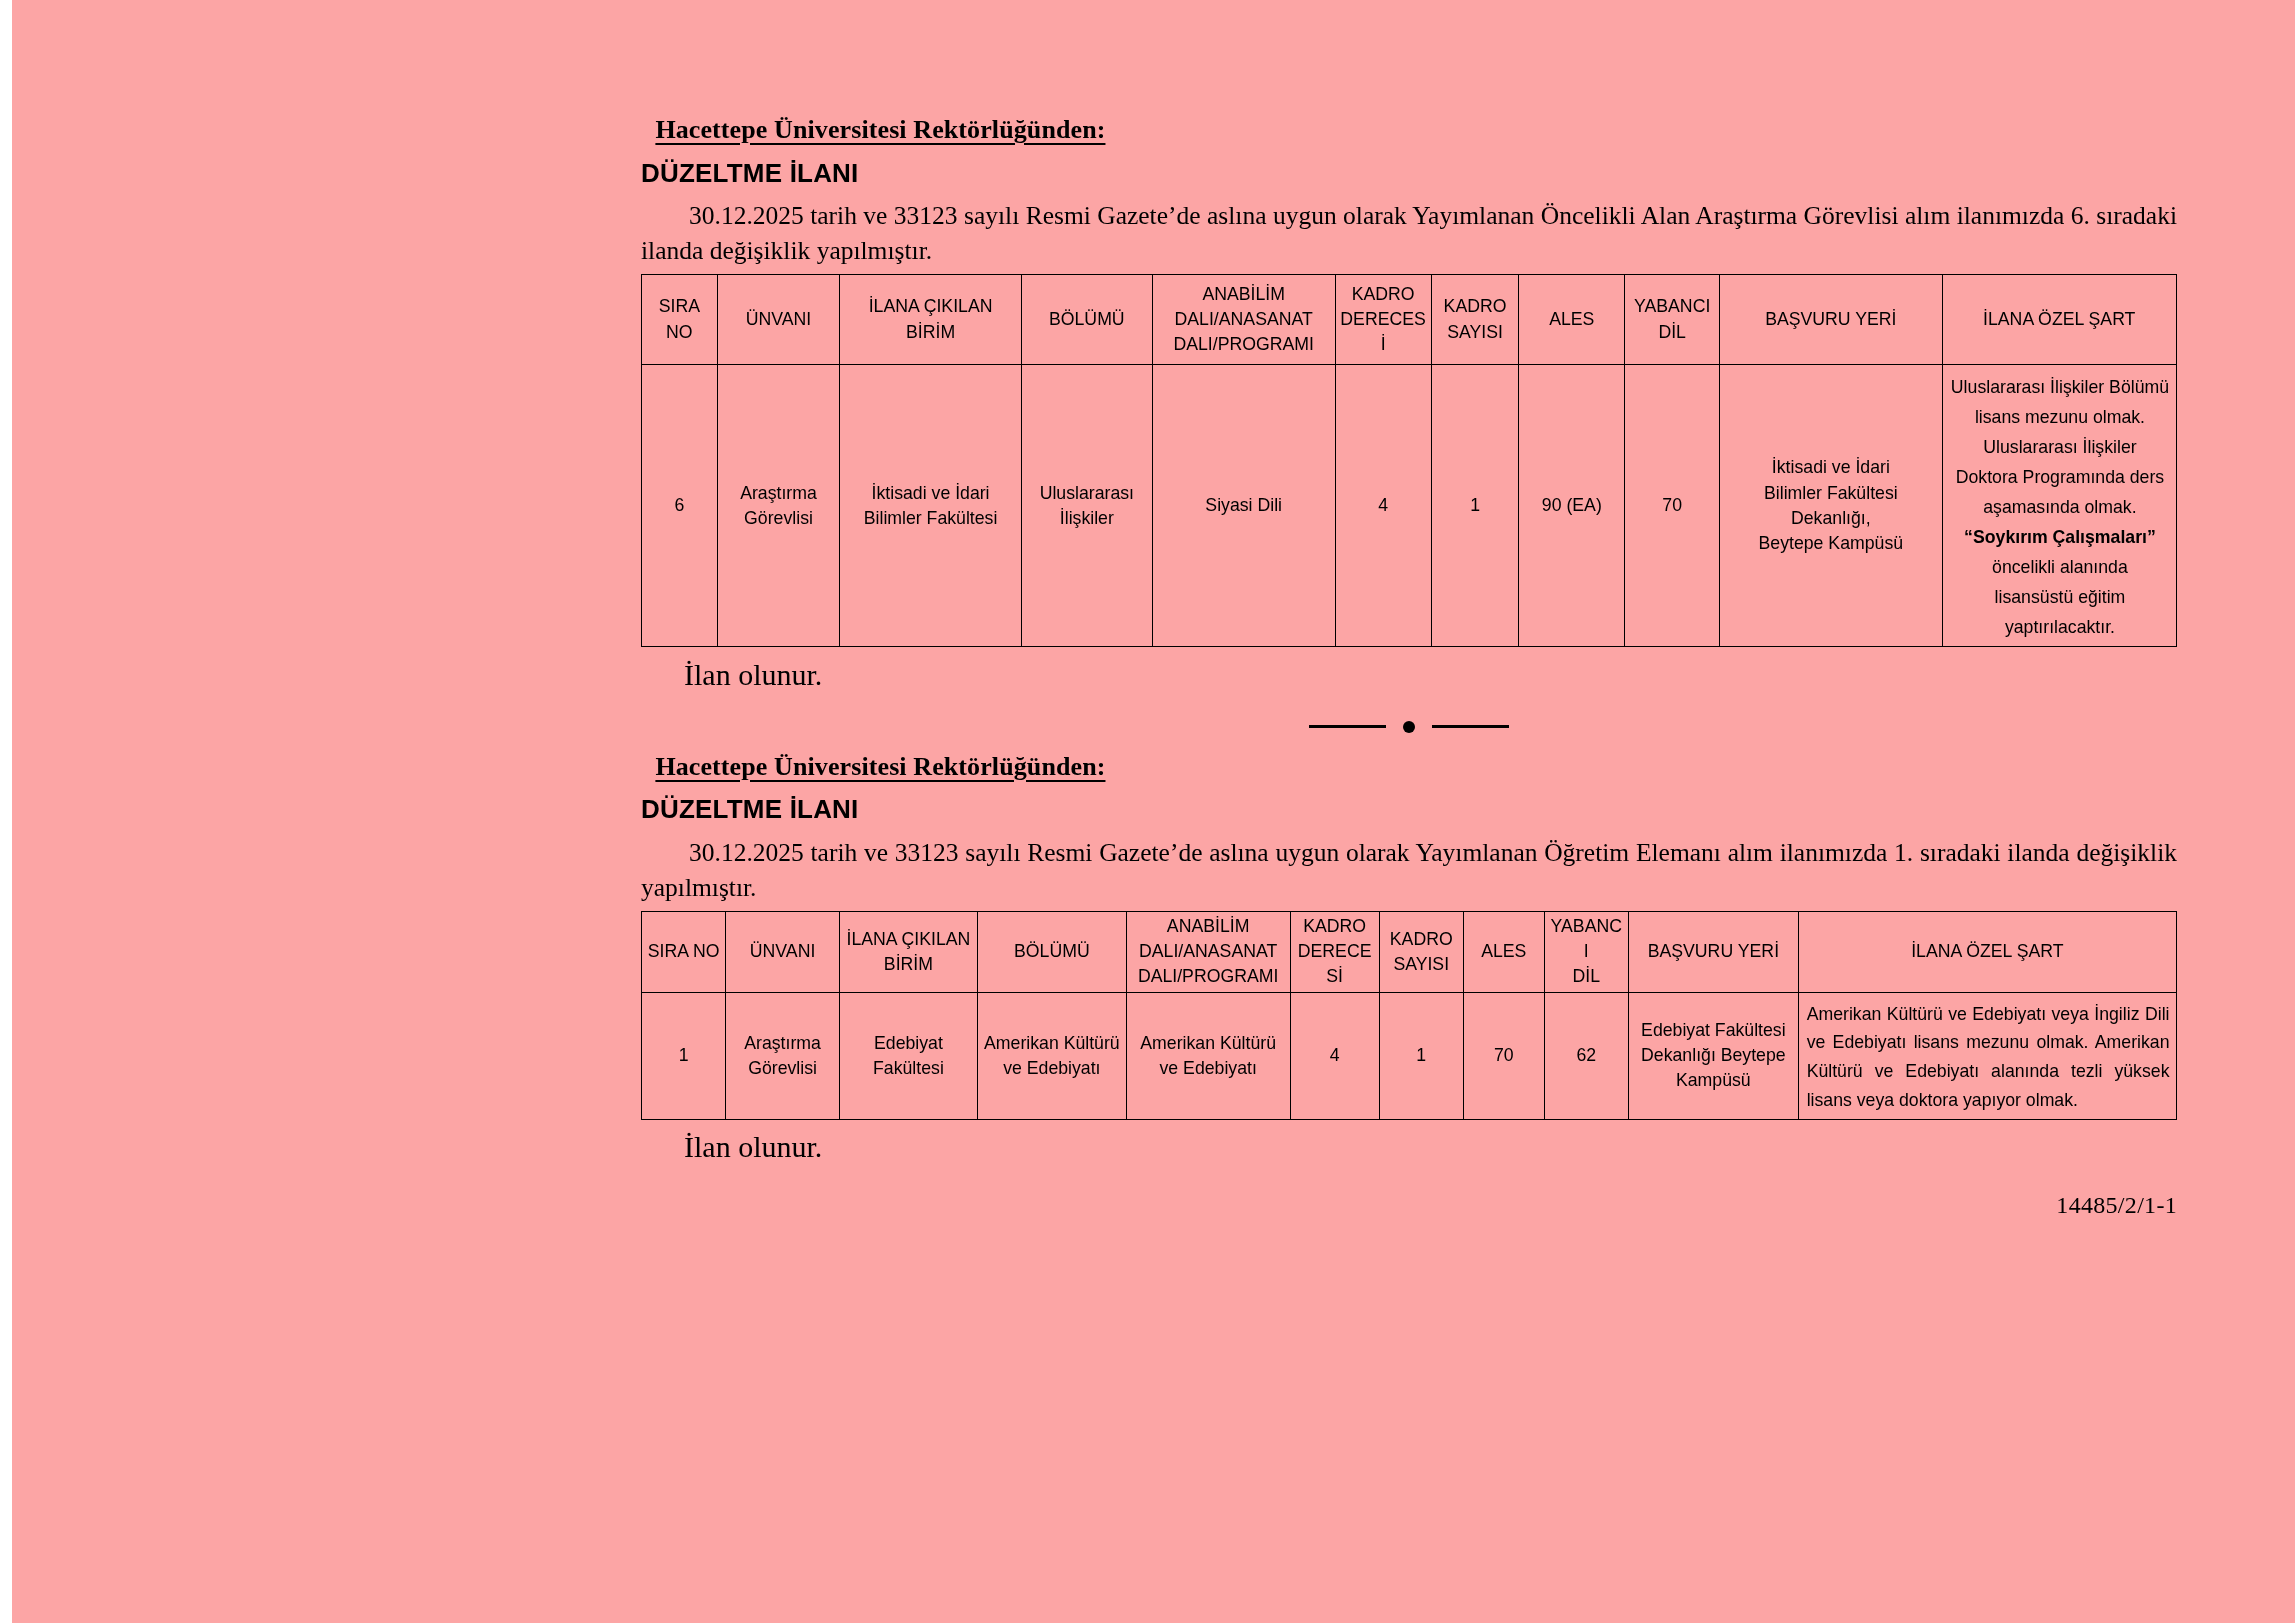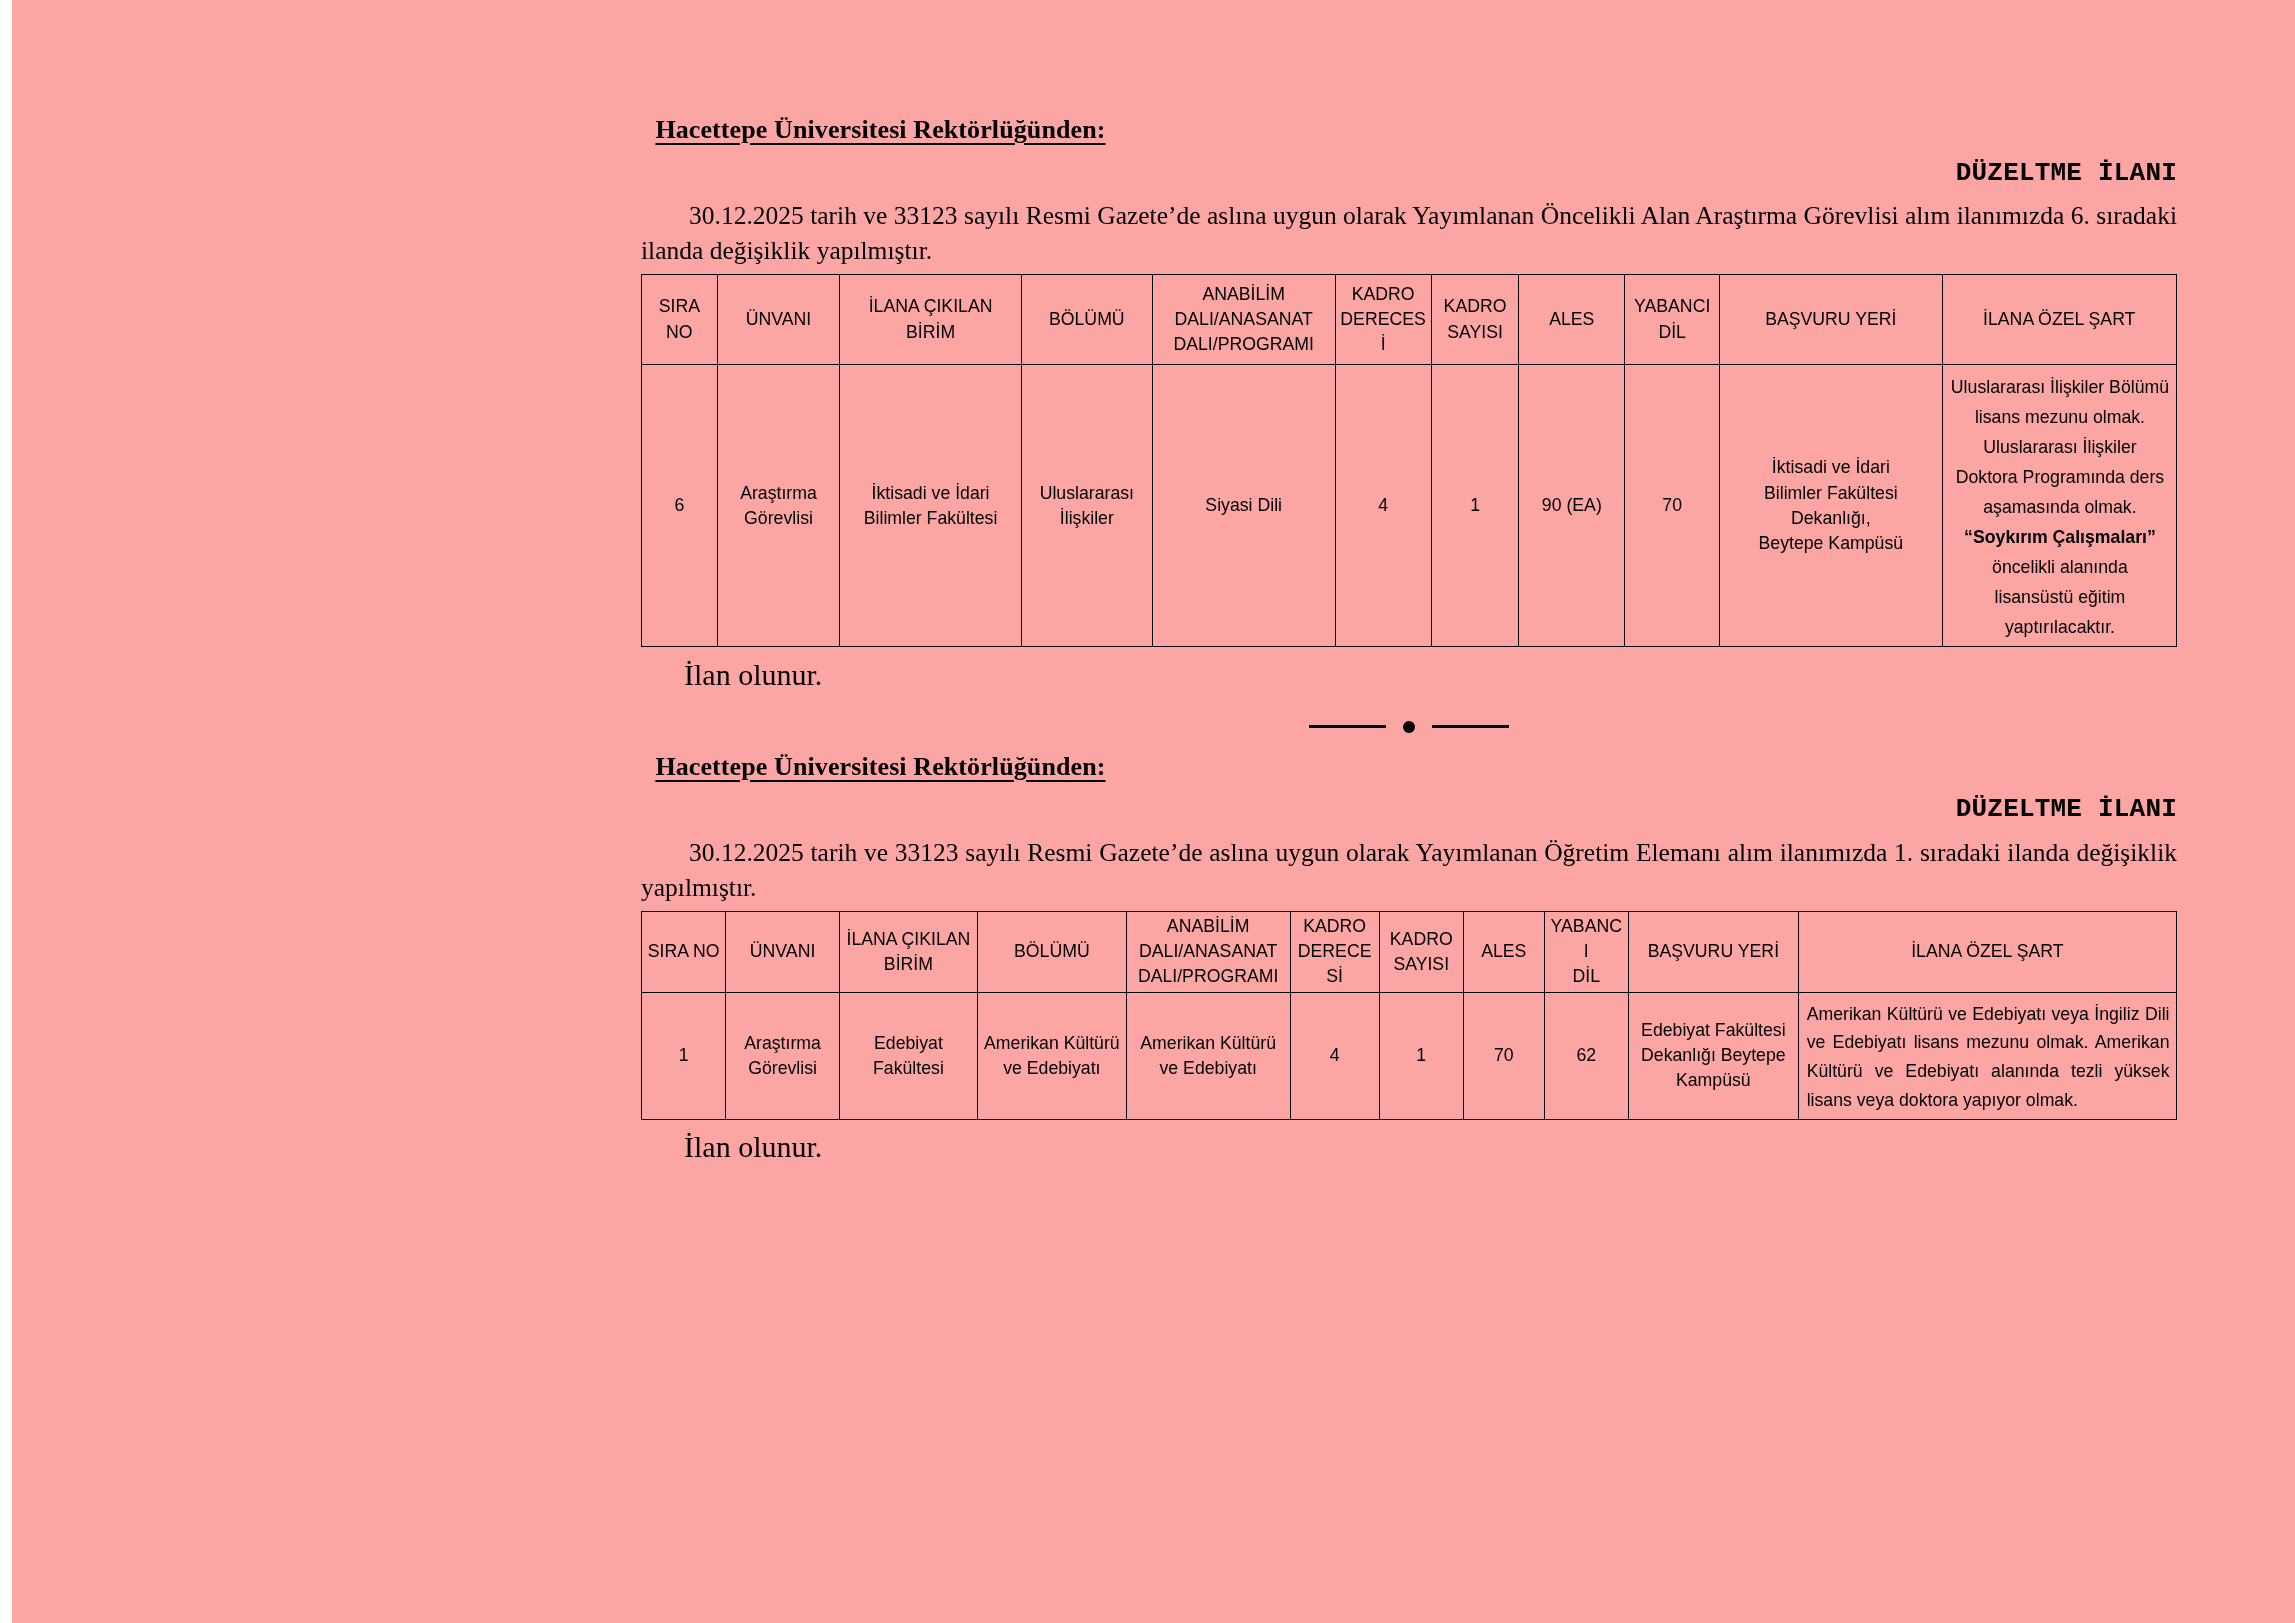--- a/index.html
+++ b/index.html
@@ -36,24 +36,24 @@
     font-weight: bold;
     text-decoration: underline;
     text-underline-offset: 4.6px;
     text-decoration-thickness: 2px;
     letter-spacing: 0.1px;
     margin: 0;
     padding-left: 14.4px;
     line-height: 1.12;
   }
   .doc-title {
-    font-family: Liberation Mono, monospace;
+    font-family: Liberation Sans, sans-serif;
     font-size: 26px;
     font-weight: bold;
-    text-align: right;
+    text-align: left;
     margin: 14.4px 0 0 0;
     letter-spacing: 0.2px;
     line-height: 1.12;
   }
   .intro {
     font-family: Liberation Serif, serif;
     font-size: 25.5px;
     text-align: justify;
     text-justify: inter-word;
     text-indent: 48px;
@@ -256,17 +256,18 @@
             <td>1</td>
             <td>70</td>
             <td>62</td>
             <td>Edebiyat Fakültesi<br>Dekanlığı Beytepe<br>Kampüsü</td>
             <td class="special justified">Amerikan Kültürü ve Edebiyatı veya İngiliz Dili ve Edebiyatı lisans mezunu olmak. Amerikan Kültürü ve Edebiyatı alanında tezli yüksek lisans veya doktora yapıyor olmak.</td>
           </tr>
         </tbody>
       </table>
 
       <p class="closing">İlan olunur.</p>
+      <p class="refno">14485/2/1-1</p>
     </div>
 
   </div>
 </div>
 
 
 </body></html>

